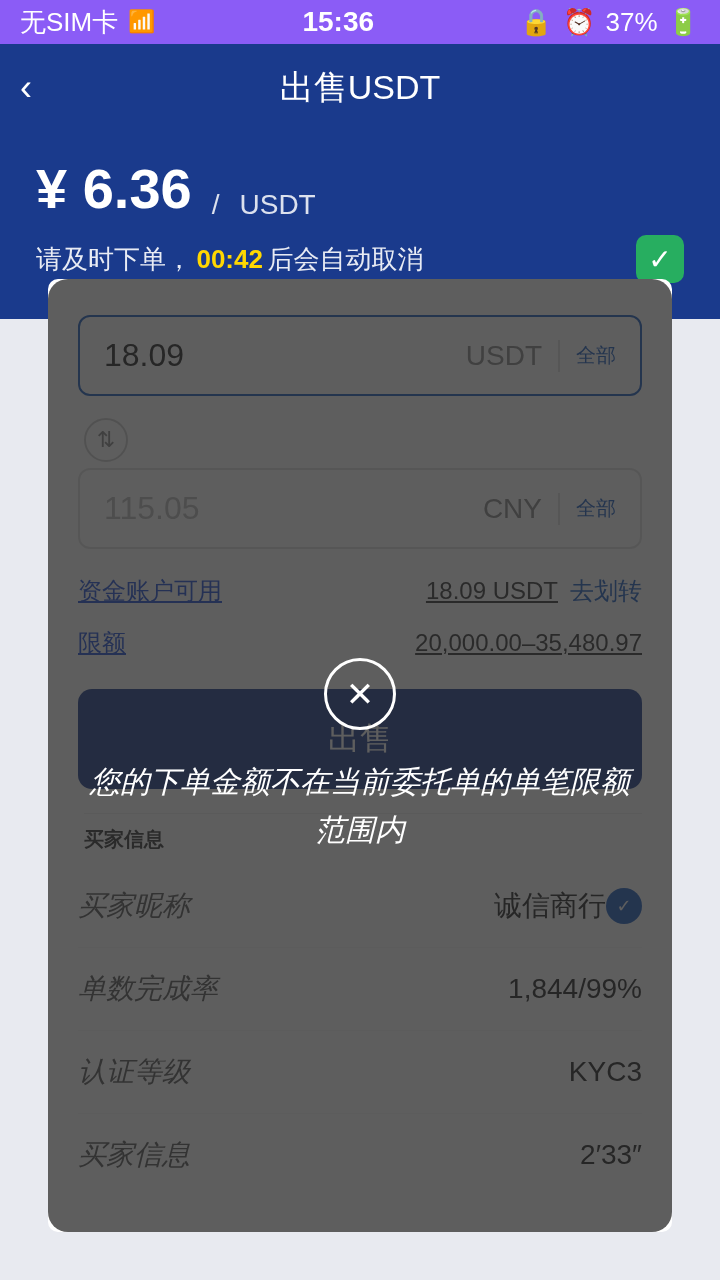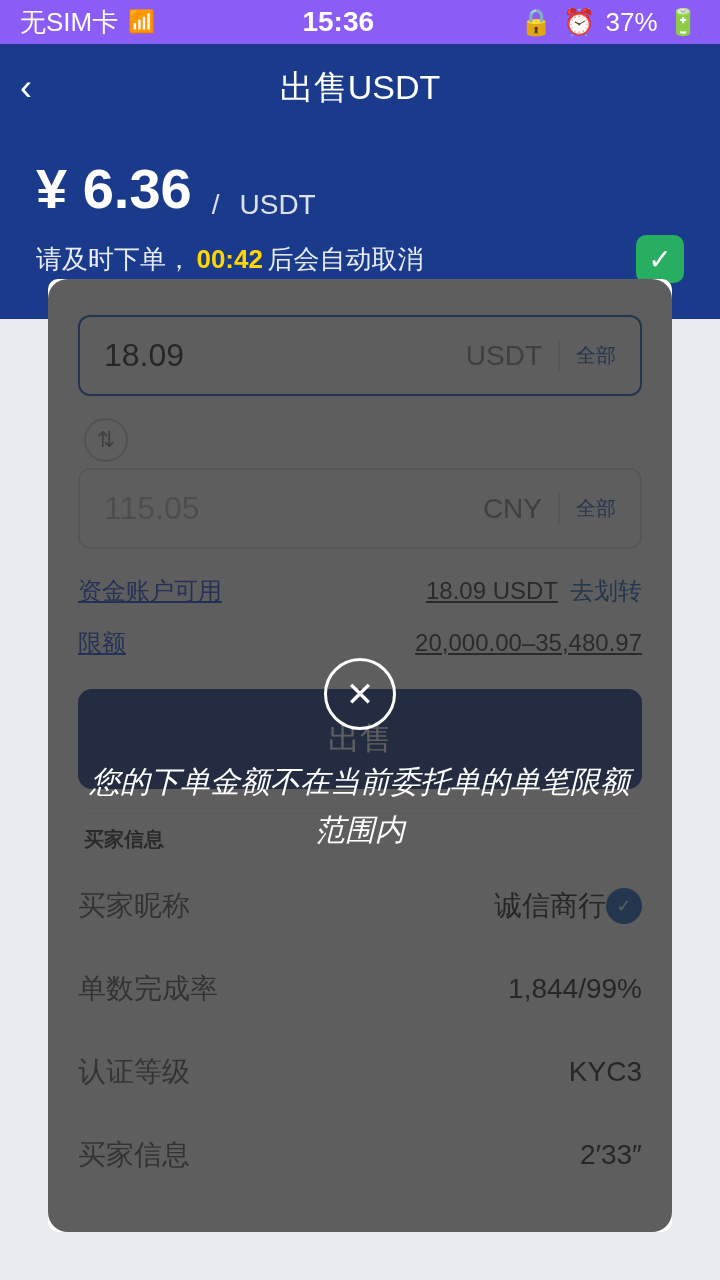--- a/index.html
+++ b/index.html
@@ -203,21 +203,21 @@
       margin-left: 6px;
     }
     .detail-row {
       display: flex;
       justify-content: space-between;
       align-items: center;
       padding: 22px 0;
       border-bottom: 1px solid #f5f5f5;
       font-size: 28px;
     }
-    .detail-label { color: #555; }
+    .detail-label { color: #555; font-style: italic; }
     .detail-value { color: #222; }
     .buyer-name-row {
       display: flex;
       align-items: center;
       gap: 0;
     }
     .verified-badge {
       width: 36px;
       height: 36px;
       background: #1a5bbf;

